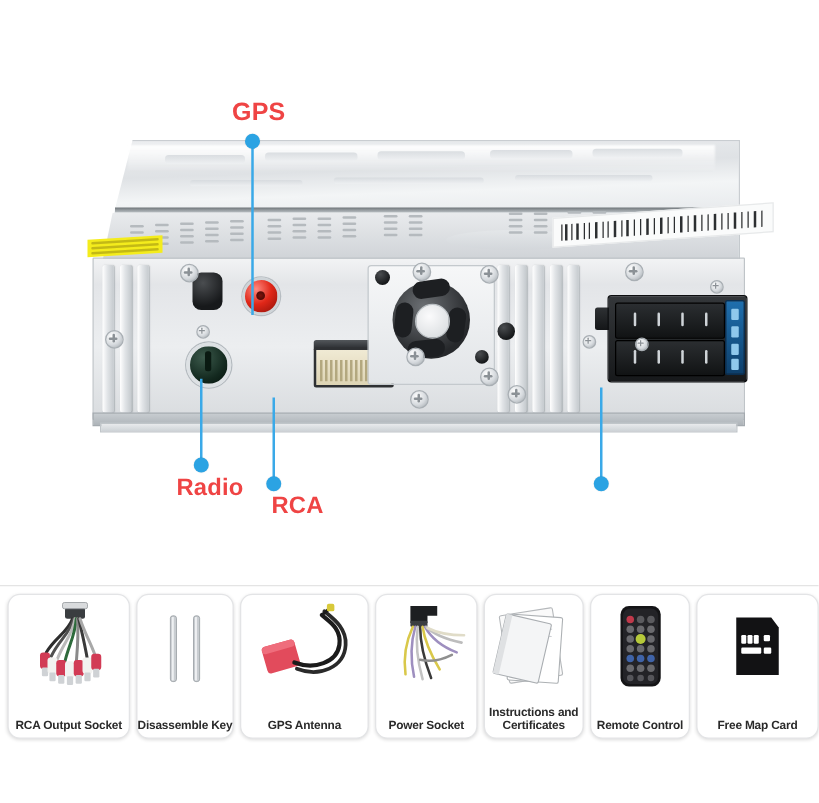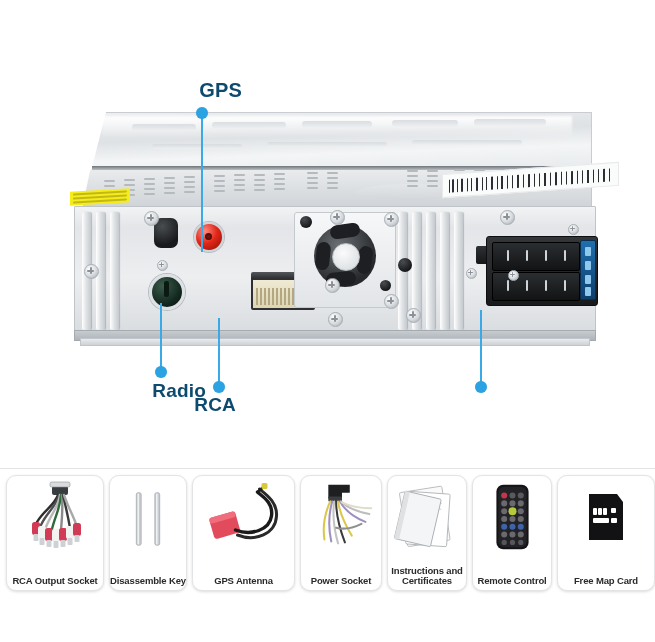--- a/index.html
+++ b/index.html
@@ -2,22 +2,22 @@
 <html><head>
 <meta charset="utf-8">
 <style>
   html,body{margin:0;padding:0;background:#ffffff;}
   body{width:655px;height:642px;position:relative;overflow:hidden;
        font-family:"Liberation Sans","DejaVu Sans",sans-serif;}
 
   #stage{position:absolute;left:0;top:0;width:655px;height:642px;background:#fff;}
 
   
-  .callout-label{position:absolute;font-weight:bold;color:#0c4a6e;letter-spacing:.2px;
-                 line-height:1.02;white-space:pre-line;text-align:right;}
+  .callout-label{position:absolute;font-weight:bold;color:#ef4444;letter-spacing:.2px;
+                 line-height:1.02;white-space:pre-line;text-align:center;}
   .lead-line{position:absolute;width:2px;background:#3aa9e8;}
   .lead-dot{position:absolute;width:12px;height:12px;border-radius:50%;
             background:#2ba3e3;box-shadow:0 0 1px rgba(0,0,0,.15);}
 
   
   #device{position:absolute;left:62px;top:112px;width:530px;height:237px;}
 
   
   .lid{position:absolute;left:28px;top:0;width:500px;height:62px;
        background:linear-gradient(178deg,#eceef0 0%,#dfe2e5 38%,#f3f5f6 62%,#e4e7ea 100%);
@@ -365,21 +365,21 @@
   </div>
 
   <div class="callout-label" style="left:172px;top:80px;width:70px;font-size:20px;">GPS</div>
   <div class="lead-line" style="left:201px;top:111px;height:141px;"></div>
   <div class="lead-dot" style="left:196px;top:107px;"></div>
 
   <div class="callout-label" style="left:130px;top:381px;width:76px;font-size:19px;">Radio</div>
   <div class="lead-line" style="left:160px;top:303px;height:68px;"></div>
   <div class="lead-dot" style="left:155px;top:366px;"></div>
 
-  <div class="callout-label" style="left:176px;top:395px;width:60px;font-size:19px;">RCA</div>
+  <div class="callout-label" style="left:208px;top:395px;width:60px;font-size:19px;">RCA</div>
   <div class="lead-line" style="left:218px;top:318px;height:68px;"></div>
   <div class="lead-dot" style="left:213px;top:381px;"></div>
 
   <div class="lead-line" style="left:480px;top:310px;height:76px;"></div>
   <div class="lead-dot" style="left:475px;top:381px;"></div>
 
   <div id="divider"></div>
 
   <div id="strip">
 

